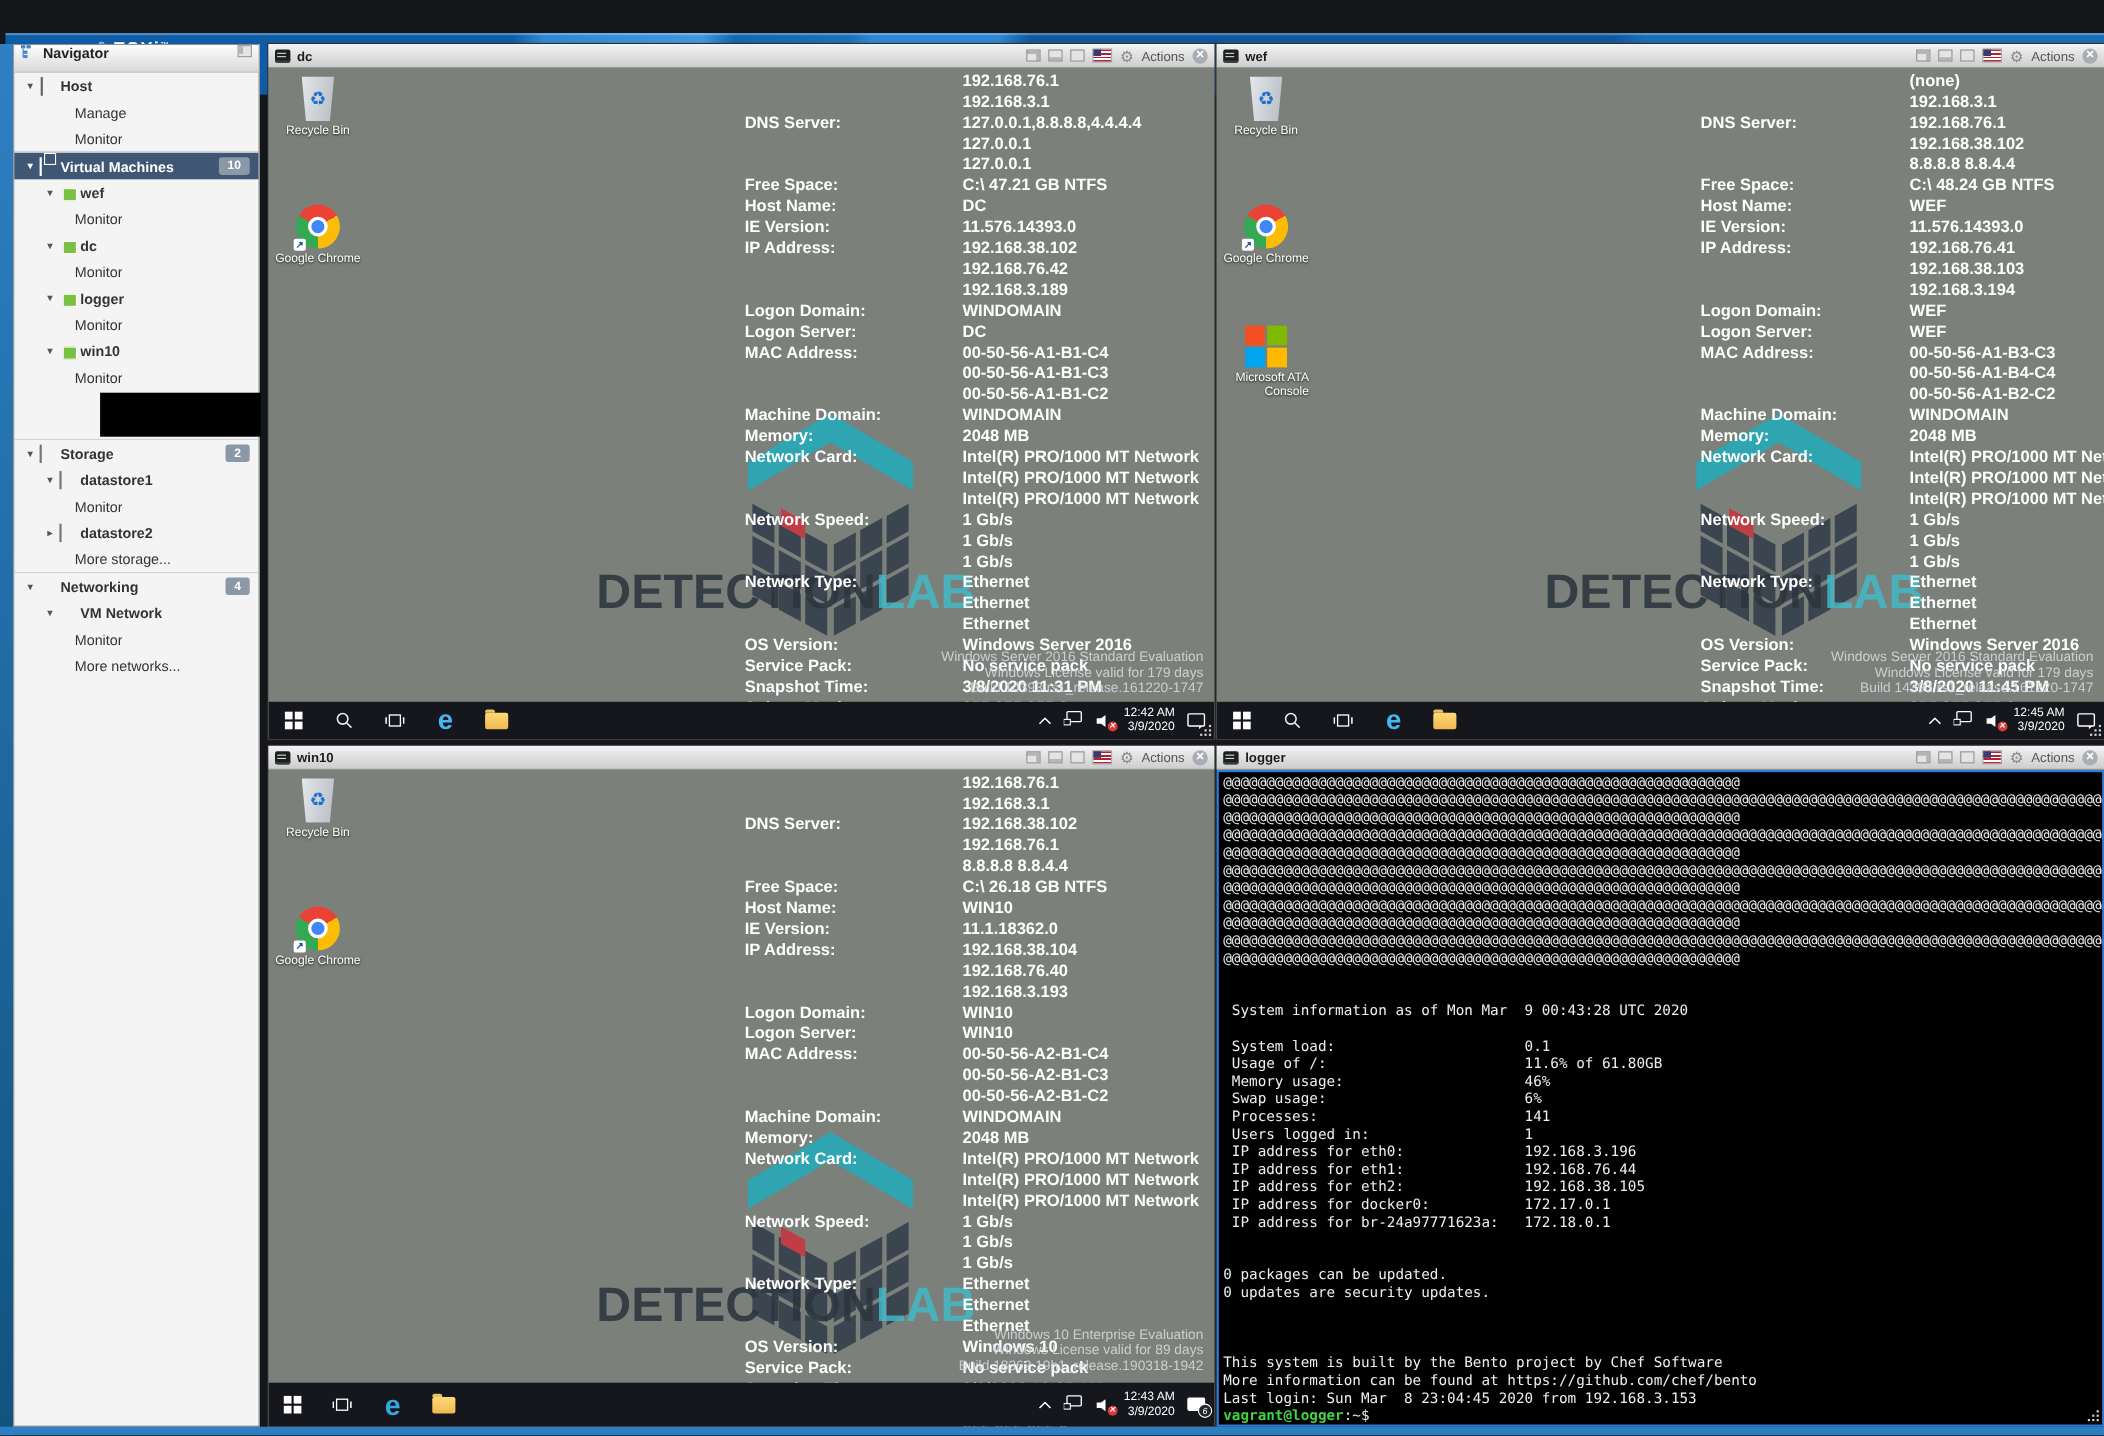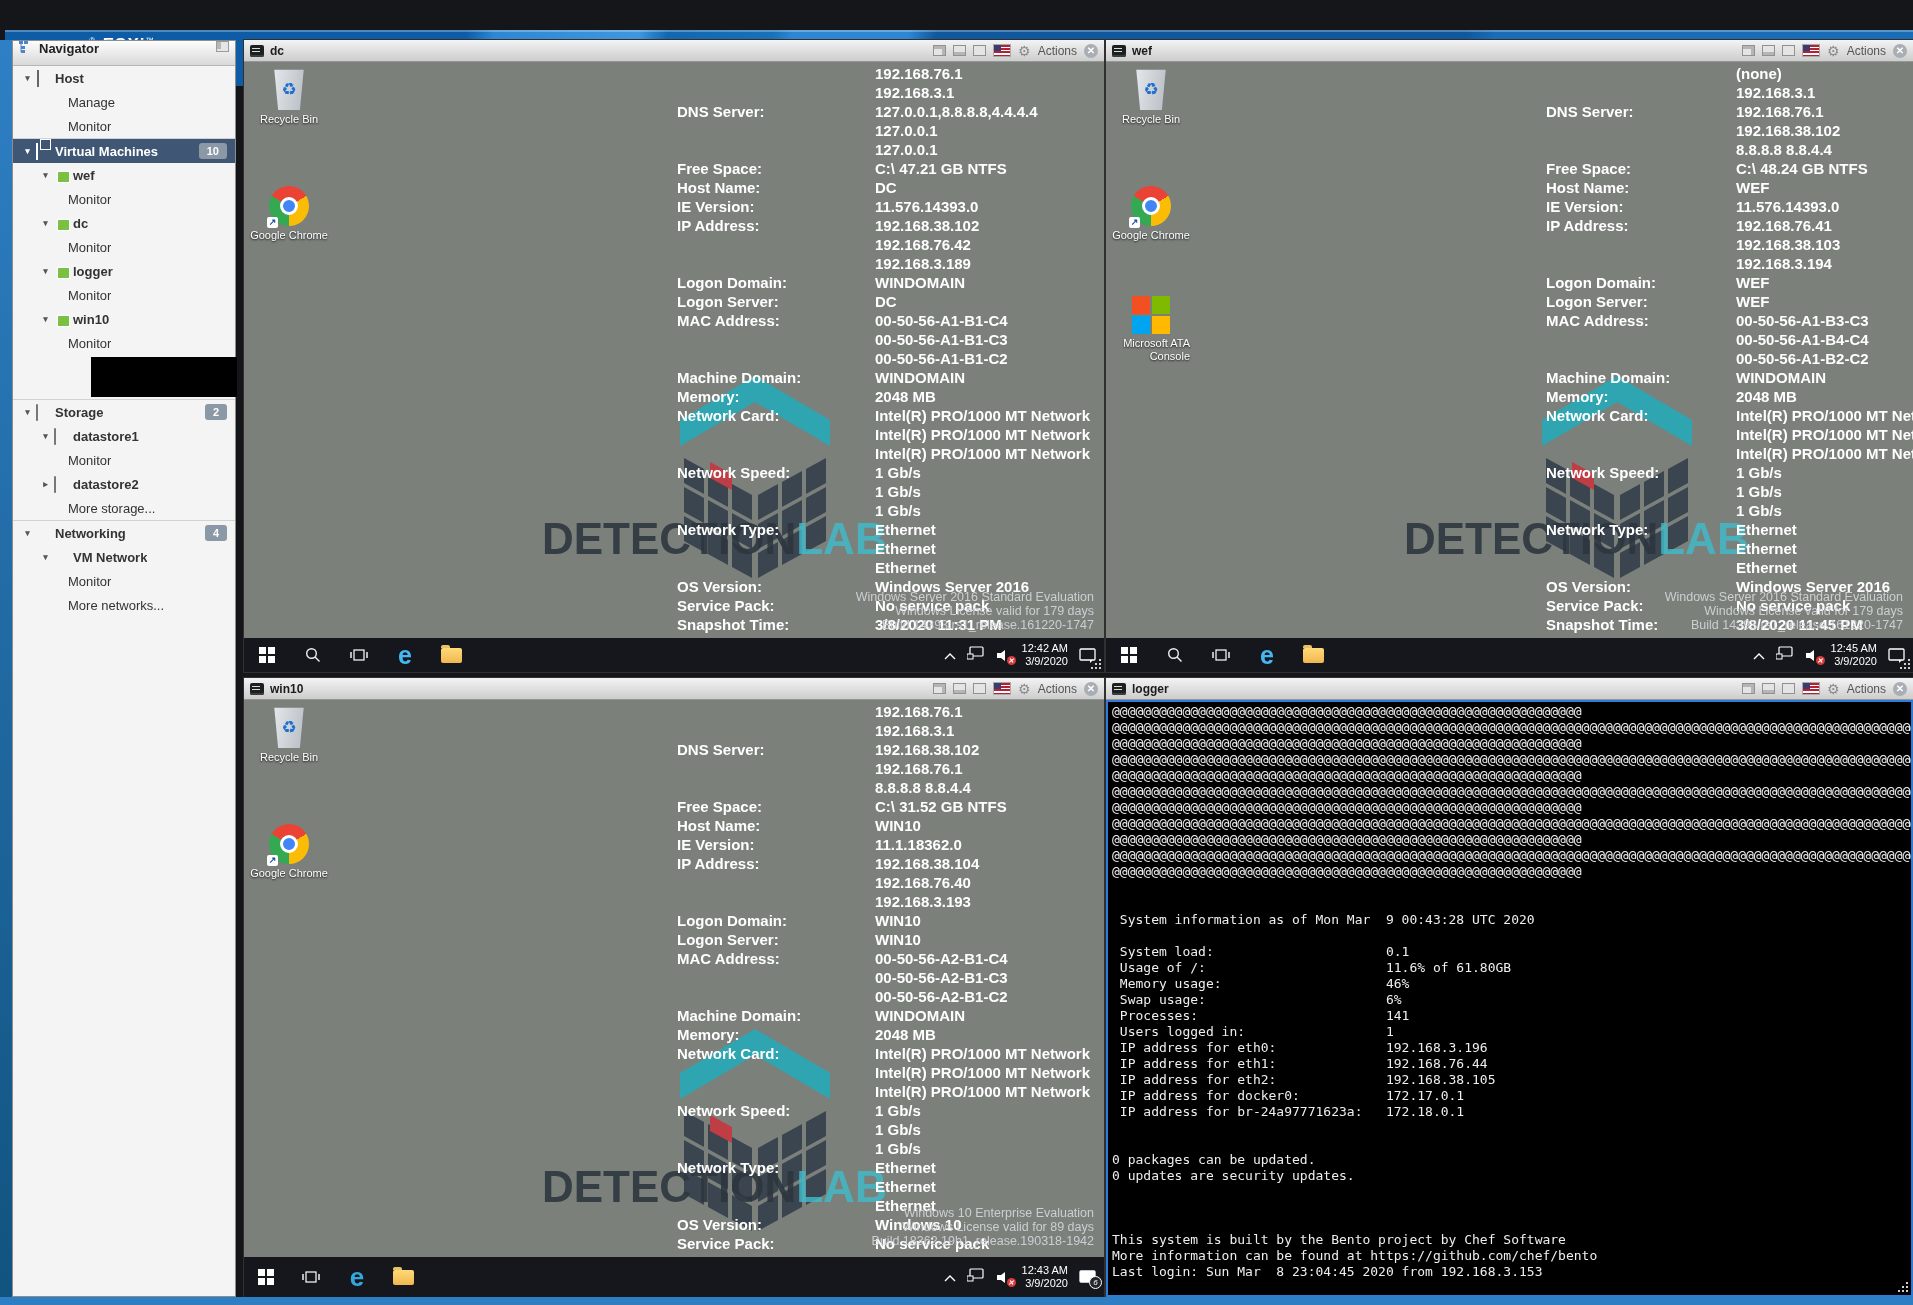--- a/index.html
+++ b/index.html
@@ -827,21 +827,21 @@
           <div class="bg-label">DNS Server:</div>
           <div class="bg-vals">
             <div class="bg-val">192.168.38.102</div>
             <div class="bg-val">192.168.76.1</div>
             <div class="bg-val">8.8.8.8 8.8.4.4</div>
           </div>
         </div>
         <div class="bg-row">
           <div class="bg-label">Free Space:</div>
           <div class="bg-vals">
-            <div class="bg-val">C:\ 31.52 GB NTFS</div>
+            <div class="bg-val">C:\ 26.18 GB NTFS</div>
           </div>
         </div>
         <div class="bg-row">
           <div class="bg-label">Host Name:</div>
           <div class="bg-vals">
             <div class="bg-val">WIN10</div>
           </div>
         </div>
         <div class="bg-row">
           <div class="bg-label">IE Version:</div>
@@ -1042,17 +1042,18 @@
 
 
 0 packages can be updated.
 0 updates are security updates.
 
 
 
 This system is built by the Bento project by Chef Software
 More information can be found at https://github.com/chef/bento
 Last login: Sun Mar  8 23:04:45 2020 from 192.168.3.153</pre>
+    <div class="promptline"><span class="p-user">vagrant@logger</span><span class="p-rest">:~$</span></div>
     <i class="gripdots"></i>
   </div>
 </div>
 
 <div class="bottomstrip"></div>
 
 </body></html>

